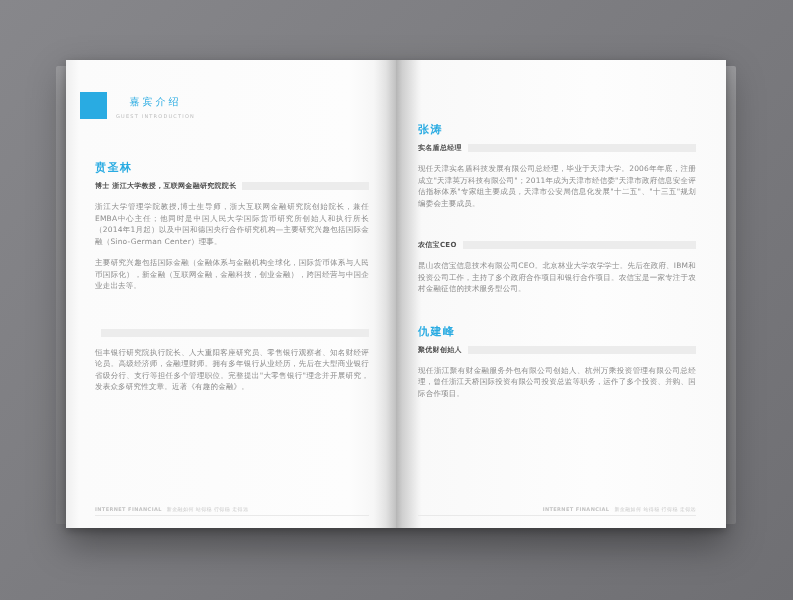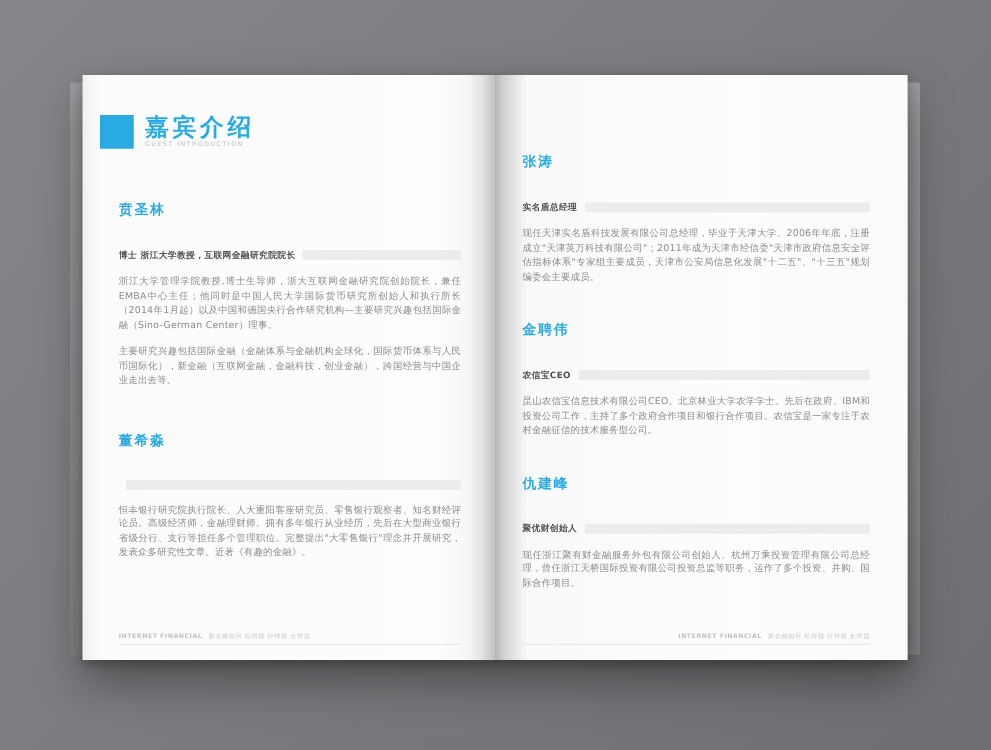--- a/index.html
+++ b/index.html
@@ -22,25 +22,25 @@
     background:linear-gradient(to right,rgba(0,0,0,0),rgba(0,0,0,.13));}
   .page.right::before{content:"";position:absolute;left:0;top:0;bottom:0;width:26px;
     background:linear-gradient(to left,rgba(0,0,0,0),rgba(0,0,0,.16));}
   .inner{position:relative;height:100%;box-sizing:border-box;}
   .page.left .inner{padding:32px 27px 0 29px;}
   .page.right .inner{padding:64px 30px 0 22px;}
 
   .hdr{display:flex;align-items:flex-start;margin-left:-15px;}
   .hdr-square{width:27px;height:27px;background:#29abe2;flex:0 0 auto;}
   .hdr-text{margin-left:9px;padding-top:3px;}
-  .hdr-title{color:#29abe2;font-size:19px;font-weight:bold;letter-spacing:3px;line-height:14px;}
+  .hdr-title{color:#29abe2;font-size:10px;font-weight:normal;letter-spacing:3px;line-height:14px;text-align:center;}
   .hdr-sub{color:#bcbcbc;font-size:5px;letter-spacing:1.2px;margin-top:4px;}
 
   .guest .g-name{color:#29abe2;font-size:11px;font-weight:bold;letter-spacing:1.5px;line-height:12px;}
-  .role{display:flex;align-items:center;margin-top:25px;}
+  .role{display:flex;align-items:center;margin-top:7px;}
   .role-text{font-size:7px;font-weight:bold;color:#4f4f4f;white-space:nowrap;letter-spacing:.3px;}
   .role-bar{flex:1;height:8px;background:#ececec;margin-left:6px;}
   .para{font-size:7.5px;line-height:11.5px;color:#8b8b8b;text-align:justify;margin-top:10px;letter-spacing:.2px;}
   .para + .para{}
 
   .g1{margin-top:43px;}
   .g2{margin-top:37px;}
   .page.right .g1{margin-top:0;}
   .page.right .gm{margin-top:31px;}
 
@@ -74,21 +74,20 @@
         <div class="g-name">贲圣林</div>
         <div class="role">
           <span class="role-text">博士 浙江大学教授，互联网金融研究院院长</span>
           <span class="role-bar"></span>
         </div>
         <div class="para">浙江大学管理学院教授,博士生导师，浙大互联网金融研究院创始院长，兼任EMBA中心主任；他同时是中国人民大学国际货币研究所创始人和执行所长（2014年1月起）以及中国和德国央行合作研究机构—主要研究兴趣包括国际金融（Sino-German Center）理事。</div>
         <div class="para">主要研究兴趣包括国际金融（金融体系与金融机构全球化，国际货币体系与人民币国际化），新金融（互联网金融，金融科技，创业金融），跨国经营与中国企业走出去等。</div>
       </div>
 
       <div class="guest g2">
-        <div class="g-name">董希淼</div>
         <div class="role">
           <span class="role-bar"></span>
         </div>
         <div class="para">恒丰银行研究院执行院长、人大重阳客座研究员、零售银行观察者、知名财经评论员。高级经济师，金融理财师。拥有多年银行从业经历，先后在大型商业银行省级分行、支行等担任多个管理职位。完整提出"大零售银行"理念并开展研究，发表众多研究性文章。近著《有趣的金融》。</div>
       </div>
 
       <div class="pfooter">
         <div class="f-line">
           <span class="f-brand">INTERNET FINANCIAL</span>
           <span>新金融如何 站得稳 行得稳 走得远</span>
@@ -103,21 +102,20 @@
       <div class="guest g1">
         <div class="g-name">张涛</div>
         <div class="role">
           <span class="role-text">实名盾总经理</span>
           <span class="role-bar"></span>
         </div>
         <div class="para">现任天津实名盾科技发展有限公司总经理，毕业于天津大学。2006年年底，注册成立"天津英万科技有限公司"；2011年成为天津市经信委"天津市政府信息安全评估指标体系"专家组主要成员，天津市公安局信息化发展"十二五"、"十三五"规划编委会主要成员。</div>
       </div>
 
       <div class="guest gm">
-        <div class="g-name">金聘伟</div>
         <div class="role">
           <span class="role-text">农信宝CEO</span>
           <span class="role-bar"></span>
         </div>
         <div class="para">昆山农信宝信息技术有限公司CEO。北京林业大学农学学士。先后在政府、IBM和投资公司工作，主持了多个政府合作项目和银行合作项目。农信宝是一家专注于农村金融征信的技术服务型公司。</div>
       </div>
 
       <div class="guest gm">
         <div class="g-name">仇建峰</div>
         <div class="role">

